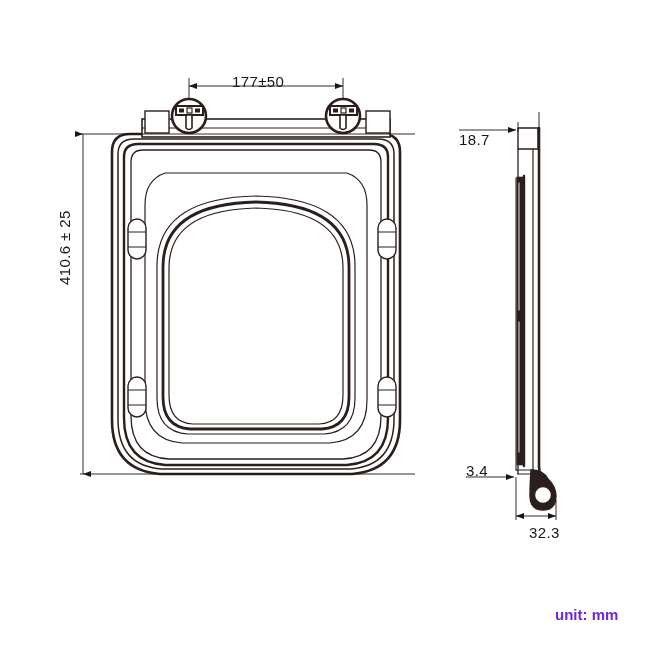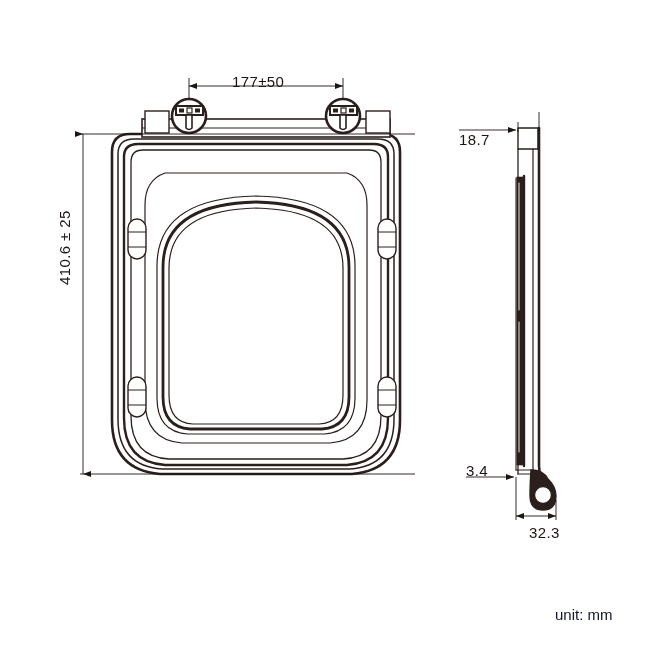--- a/index.html
+++ b/index.html
@@ -39,23 +39,24 @@
     transform-origin: left top;
   }
   #dim-thick-text { left: 459px; top: 115px; margin-top: 16px; }
   #dim-gap-text  { left: 466px; top: 462px; }
   #dim-depth-text { left: 529px; top: 524px; text-align: center; }
   #unit-text {
     position: absolute;
     left: 555px;
     top: 606px;
     font-size: 15px;
-    color: #0f172a;
+    color: #6d28d9;
     font-family: "Liberation Sans", sans-serif;
     white-space: nowrap;
+    font-weight: bold;
   }
 </style>
 </head>
 <body>
 
 <div id="page">
 
   <svg id="drawing" viewBox="0 0 650 650">
     <defs>
       <marker id="arrL" markerWidth="9" markerHeight="7" refX="8" refY="3.5" orient="auto" markerUnits="userSpaceOnUse">

